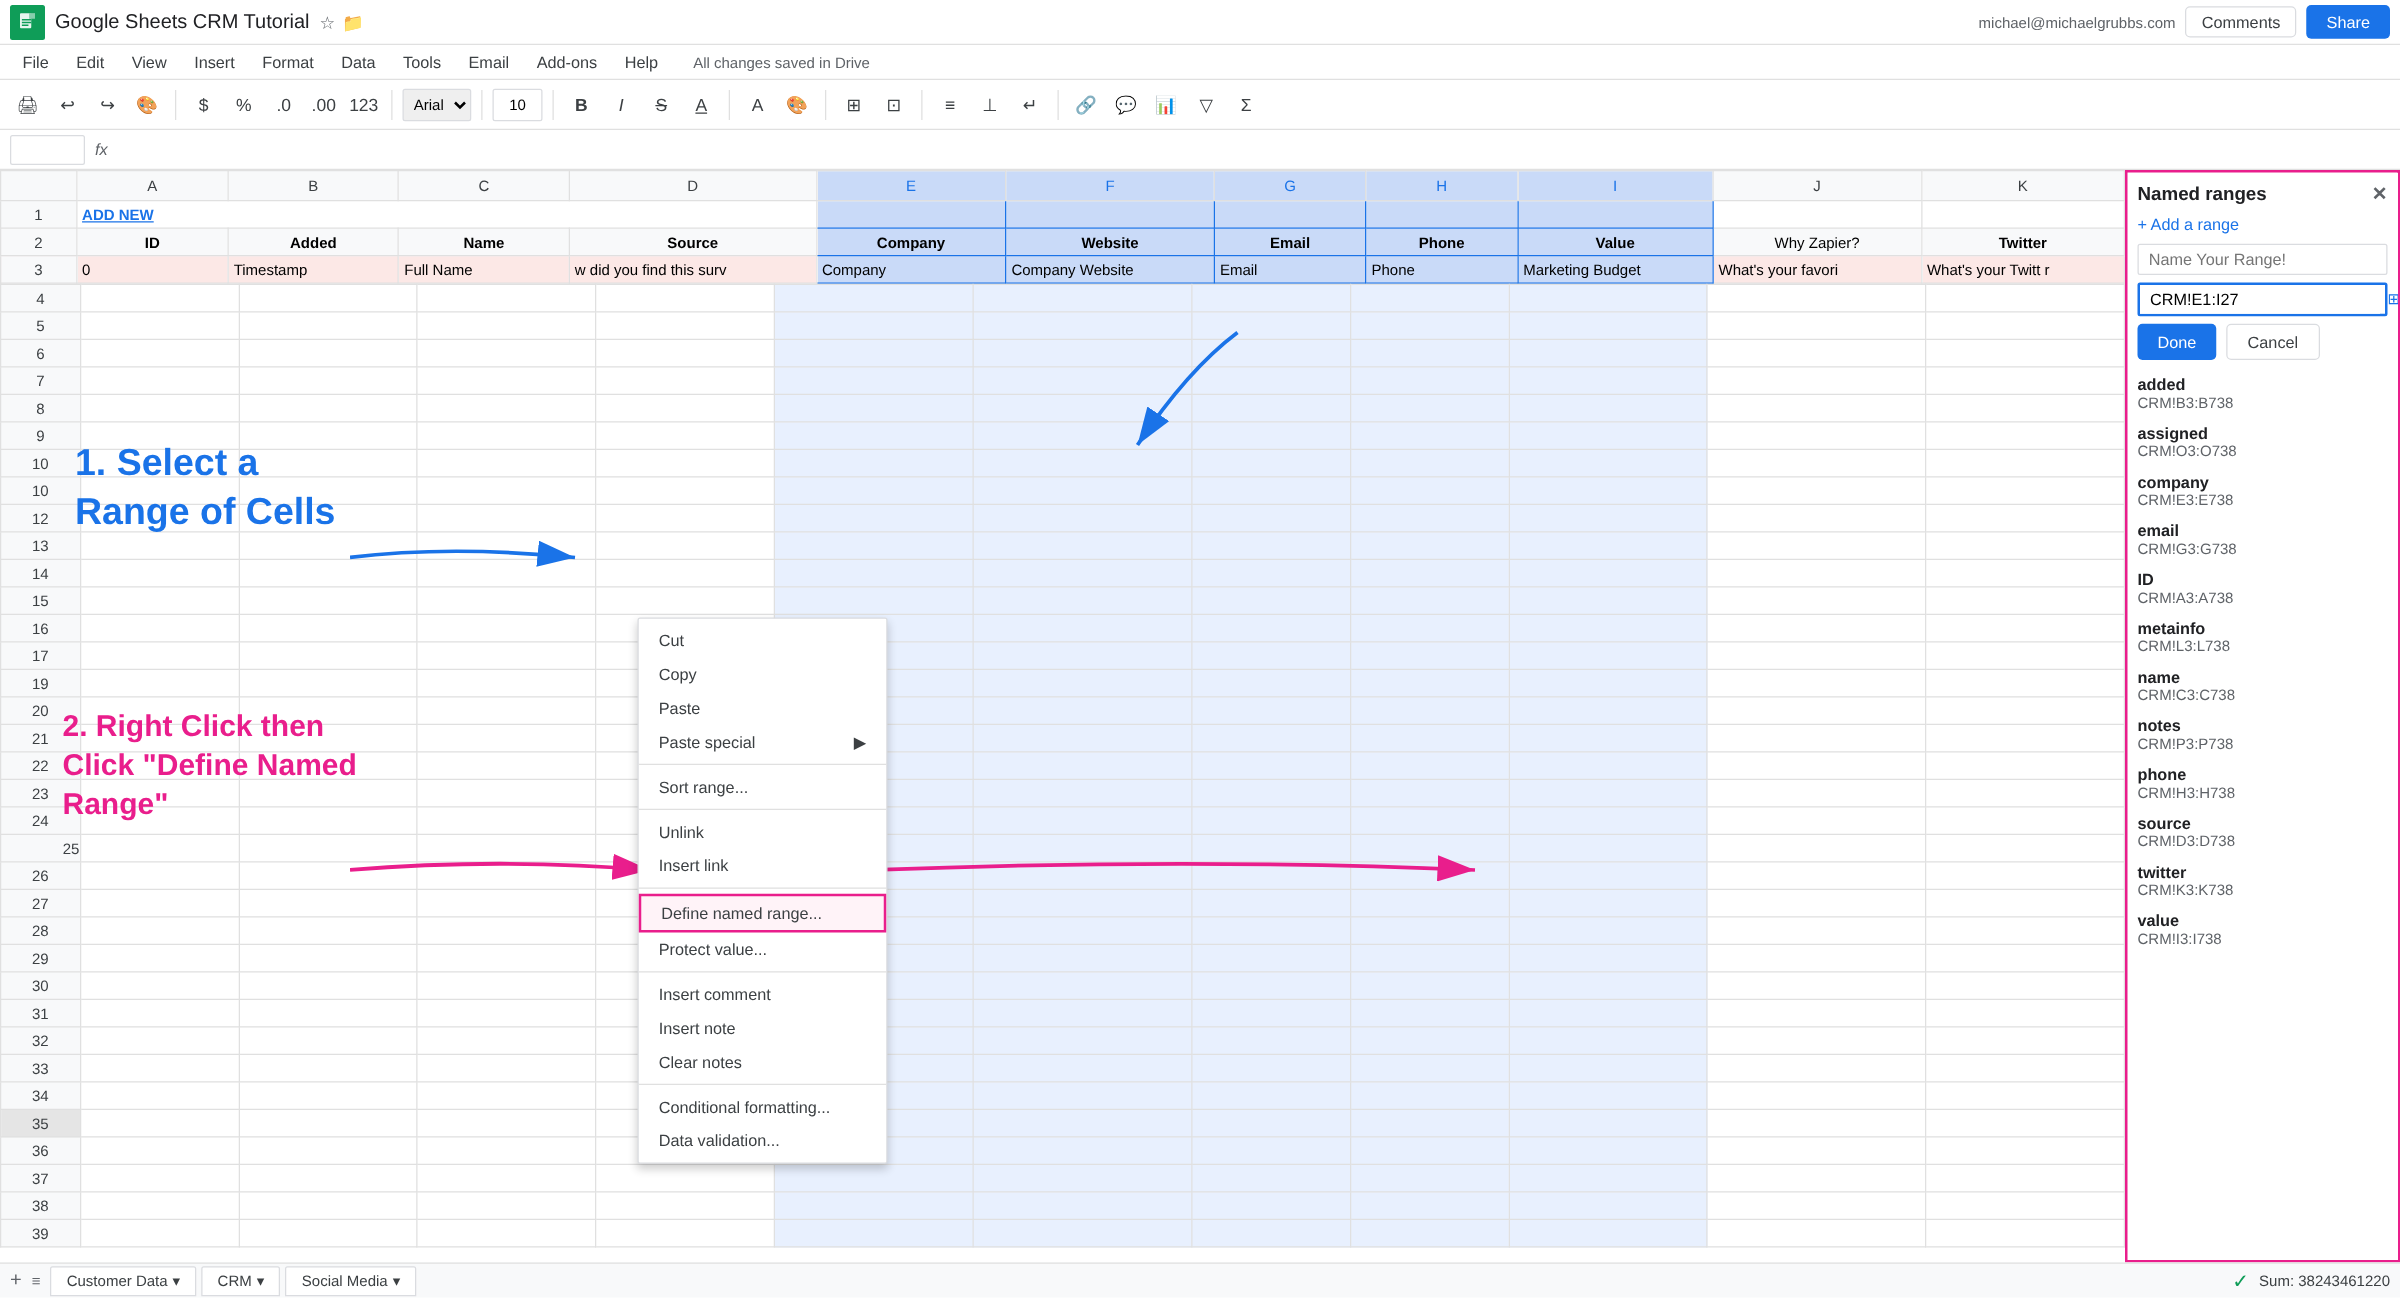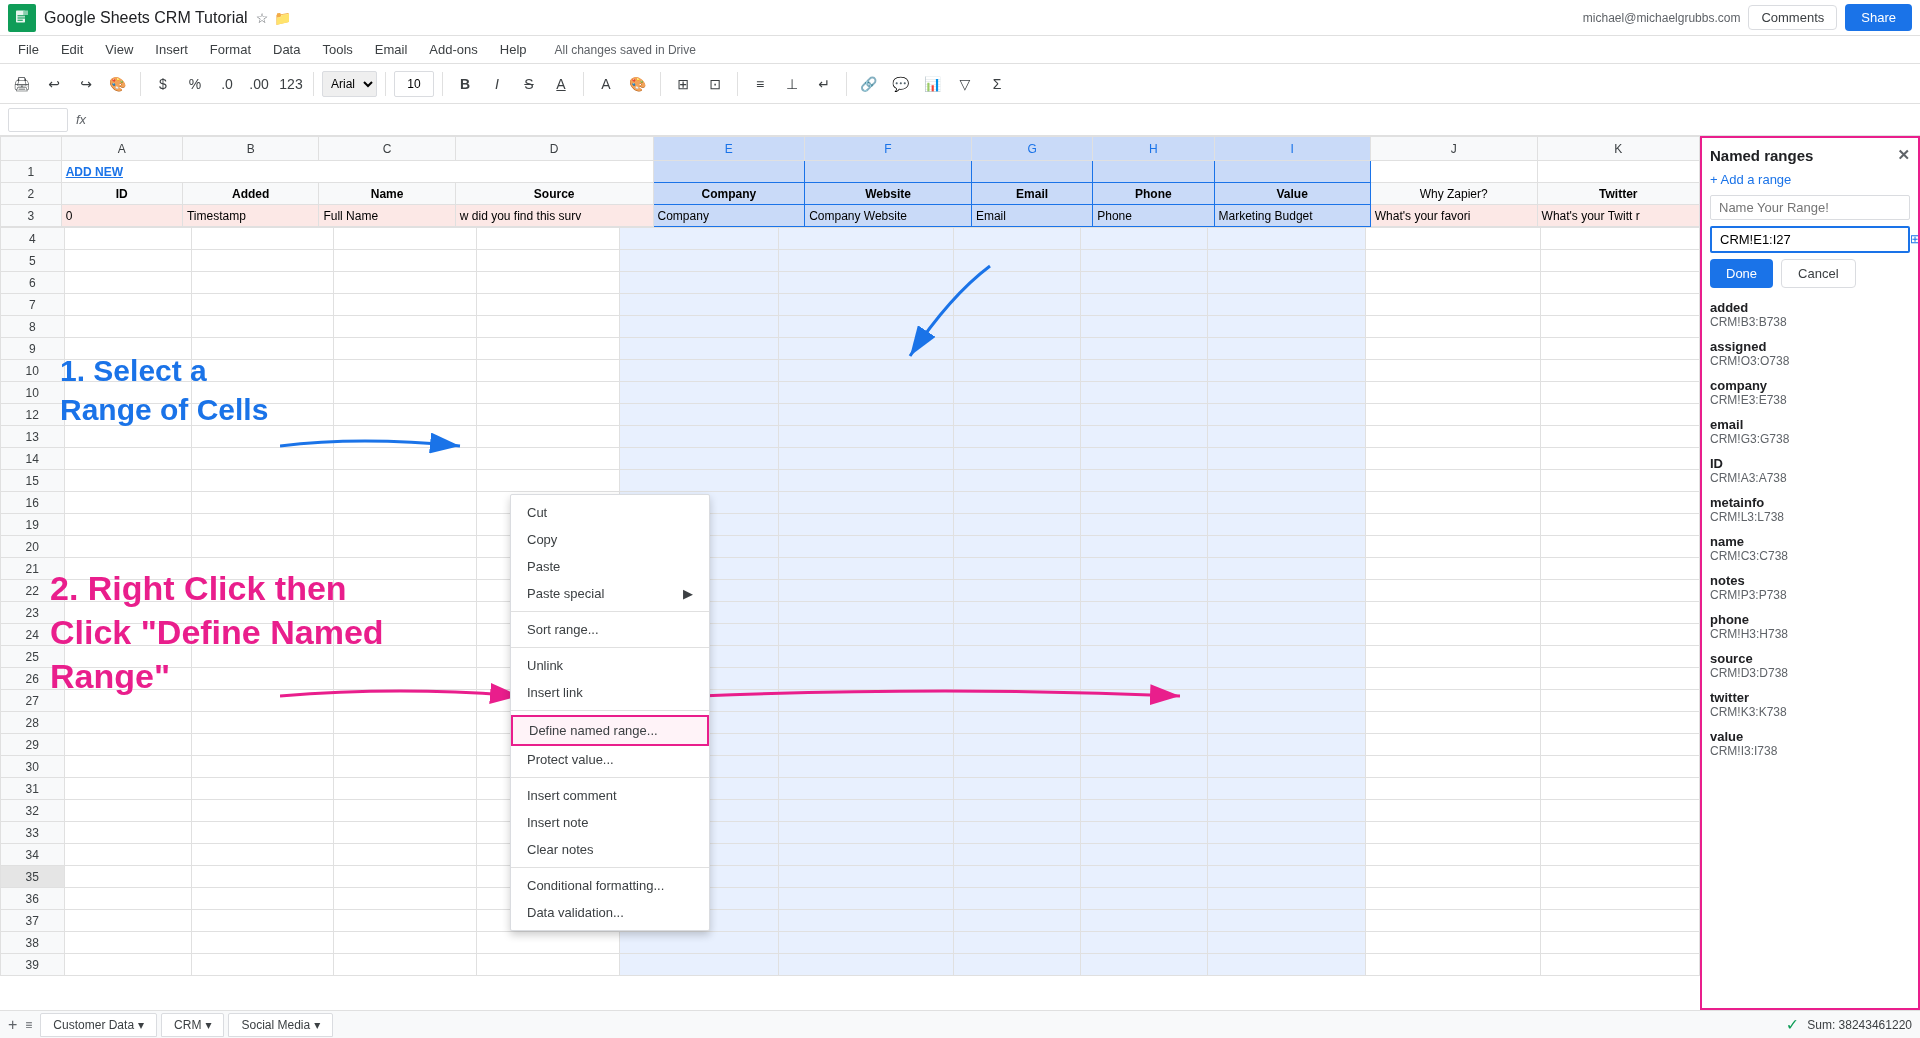--- a/index.html
+++ b/index.html
@@ -452,20 +452,34 @@
               <td style="height: 22px; border: 1px solid rgb(224, 224, 224); min-width: 60px;"></td>
               <td style="height: 22px; border: 1px solid rgb(224, 224, 224); min-width: 60px; background: rgb(232, 240, 254);"></td>
               <td style="height: 22px; border: 1px solid rgb(224, 224, 224); min-width: 60px; background: rgb(232, 240, 254);"></td>
               <td style="height: 22px; border: 1px solid rgb(224, 224, 224); min-width: 60px; background: rgb(232, 240, 254);"></td>
               <td style="height: 22px; border: 1px solid rgb(224, 224, 224); min-width: 60px; background: rgb(232, 240, 254);"></td>
               <td style="height: 22px; border: 1px solid rgb(224, 224, 224); min-width: 60px; background: rgb(232, 240, 254);"></td>
               <td style="height: 22px; border: 1px solid rgb(224, 224, 224); min-width: 60px;"></td>
               <td style="height: 22px; border: 1px solid rgb(224, 224, 224); min-width: 60px;"></td>
             </tr>
             <tr>
+              <td style="height: 22px; border: 1px solid rgb(224, 224, 224); background: rgb(248, 249, 250); text-align: center; font-size: 12px; color: rgb(60, 64, 67); width: 40px;">17</td>
+              <td style="height: 22px; border: 1px solid rgb(224, 224, 224); min-width: 60px;"></td>
+              <td style="height: 22px; border: 1px solid rgb(224, 224, 224); min-width: 60px;"></td>
+              <td style="height: 22px; border: 1px solid rgb(224, 224, 224); min-width: 60px;"></td>
+              <td style="height: 22px; border: 1px solid rgb(224, 224, 224); min-width: 60px;"></td>
+              <td style="height: 22px; border: 1px solid rgb(224, 224, 224); min-width: 60px; background: rgb(232, 240, 254);"></td>
+              <td style="height: 22px; border: 1px solid rgb(224, 224, 224); min-width: 60px; background: rgb(232, 240, 254);"></td>
+              <td style="height: 22px; border: 1px solid rgb(224, 224, 224); min-width: 60px; background: rgb(232, 240, 254);"></td>
+              <td style="height: 22px; border: 1px solid rgb(224, 224, 224); min-width: 60px; background: rgb(232, 240, 254);"></td>
+              <td style="height: 22px; border: 1px solid rgb(224, 224, 224); min-width: 60px; background: rgb(232, 240, 254);"></td>
+              <td style="height: 22px; border: 1px solid rgb(224, 224, 224); min-width: 60px;"></td>
+              <td style="height: 22px; border: 1px solid rgb(224, 224, 224); min-width: 60px;"></td>
+            </tr>
+            <tr>
               <td style="height: 22px; border: 1px solid rgb(224, 224, 224); background: rgb(248, 249, 250); text-align: center; font-size: 12px; color: rgb(60, 64, 67); width: 40px;">19</td>
               <td style="height: 22px; border: 1px solid rgb(224, 224, 224); min-width: 60px;"></td>
               <td style="height: 22px; border: 1px solid rgb(224, 224, 224); min-width: 60px;"></td>
               <td style="height: 22px; border: 1px solid rgb(224, 224, 224); min-width: 60px;"></td>
               <td style="height: 22px; border: 1px solid rgb(224, 224, 224); min-width: 60px;"></td>
               <td style="height: 22px; border: 1px solid rgb(224, 224, 224); min-width: 60px; background: rgb(232, 240, 254);"></td>
               <td style="height: 22px; border: 1px solid rgb(224, 224, 224); min-width: 60px; background: rgb(232, 240, 254);"></td>
               <td style="height: 22px; border: 1px solid rgb(224, 224, 224); min-width: 60px; background: rgb(232, 240, 254);"></td>
               <td style="height: 22px; border: 1px solid rgb(224, 224, 224); min-width: 60px; background: rgb(232, 240, 254);"></td>
               <td style="height: 22px; border: 1px solid rgb(224, 224, 224); min-width: 60px; background: rgb(232, 240, 254);"></td>
@@ -536,21 +550,21 @@
               <td style="height: 22px; border: 1px solid rgb(224, 224, 224); min-width: 60px;"></td>
               <td style="height: 22px; border: 1px solid rgb(224, 224, 224); min-width: 60px; background: rgb(232, 240, 254);"></td>
               <td style="height: 22px; border: 1px solid rgb(224, 224, 224); min-width: 60px; background: rgb(232, 240, 254);"></td>
               <td style="height: 22px; border: 1px solid rgb(224, 224, 224); min-width: 60px; background: rgb(232, 240, 254);"></td>
               <td style="height: 22px; border: 1px solid rgb(224, 224, 224); min-width: 60px; background: rgb(232, 240, 254);"></td>
               <td style="height: 22px; border: 1px solid rgb(224, 224, 224); min-width: 60px; background: rgb(232, 240, 254);"></td>
               <td style="height: 22px; border: 1px solid rgb(224, 224, 224); min-width: 60px;"></td>
               <td style="height: 22px; border: 1px solid rgb(224, 224, 224); min-width: 60px;"></td>
             </tr>
             <tr>
-              <td style="height: 22px; border: 1px solid rgb(224, 224, 224); background: rgb(248, 249, 250); text-align: center; font-size: 12px; color: rgb(60, 64, 67); width: 40px;">25</td>
+              <td style="height: 22px; border: 1px solid rgb(224, 224, 224); background: rgb(248, 249, 250); text-align: right; font-size: 12px; color: rgb(60, 64, 67); width: 40px;">25</td>
               <td style="height: 22px; border: 1px solid rgb(224, 224, 224); min-width: 60px;"></td>
               <td style="height: 22px; border: 1px solid rgb(224, 224, 224); min-width: 60px;"></td>
               <td style="height: 22px; border: 1px solid rgb(224, 224, 224); min-width: 60px;"></td>
               <td style="height: 22px; border: 1px solid rgb(224, 224, 224); min-width: 60px;"></td>
               <td style="height: 22px; border: 1px solid rgb(224, 224, 224); min-width: 60px; background: rgb(232, 240, 254);"></td>
               <td style="height: 22px; border: 1px solid rgb(224, 224, 224); min-width: 60px; background: rgb(232, 240, 254);"></td>
               <td style="height: 22px; border: 1px solid rgb(224, 224, 224); min-width: 60px; background: rgb(232, 240, 254);"></td>
               <td style="height: 22px; border: 1px solid rgb(224, 224, 224); min-width: 60px; background: rgb(232, 240, 254);"></td>
               <td style="height: 22px; border: 1px solid rgb(224, 224, 224); min-width: 60px; background: rgb(232, 240, 254);"></td>
               <td style="height: 22px; border: 1px solid rgb(224, 224, 224); min-width: 60px;"></td>
@@ -751,21 +765,21 @@
               <td style="height: 22px; border: 1px solid rgb(224, 224, 224); min-width: 60px; background: rgb(232, 240, 254);"></td>
               <td style="height: 22px; border: 1px solid rgb(224, 224, 224); min-width: 60px;"></td>
               <td style="height: 22px; border: 1px solid rgb(224, 224, 224); min-width: 60px;"></td>
             </tr>
           </tbody>
       </table>
     </div>
 
     <div id="annotation1" style="position:absolute; top:215px; left:60px; color:#1a73e8; font-size:30px; font-weight:bold; line-height:1.3;">1. Select a<br>Range of Cells</div>
 
-    <div id="annotation2" style="position:absolute; top:430px; left:50px; color:#e91e8c; font-size:34px; font-weight:bold; line-height:1.3;">2. Right Click then<br>Click "Define Named<br>Range"</div>
+    <div id="annotation2" style="position:absolute; top:430px; left:50px; color:#e91e8c; font-size:24px; font-weight:bold; line-height:1.3;">2. Right Click then<br>Click "Define Named<br>Range"</div>
 
     <svg style="position:absolute; top:280px; left:280px; width:200px; height:60px;" viewBox="0 0 200 60">
       <defs>
           <marker id="arrowB" markerWidth="10" markerHeight="7" refX="10" refY="3.5" orient="auto">
             <polygon points="0 0, 10 3.5, 0 7" fill="#1a73e8"></polygon>
           </marker>
         </defs>
       <path d="M 0 30 Q 80 20 180 30" stroke="#1a73e8" stroke-width="3" fill="none" marker-end="url(#arrowB)"></path>
     </svg>
 

